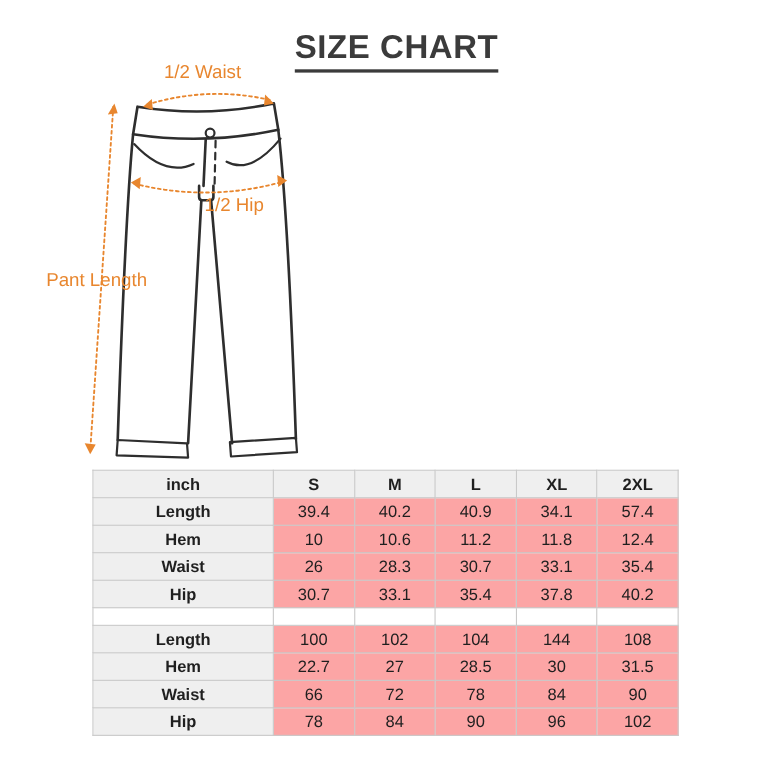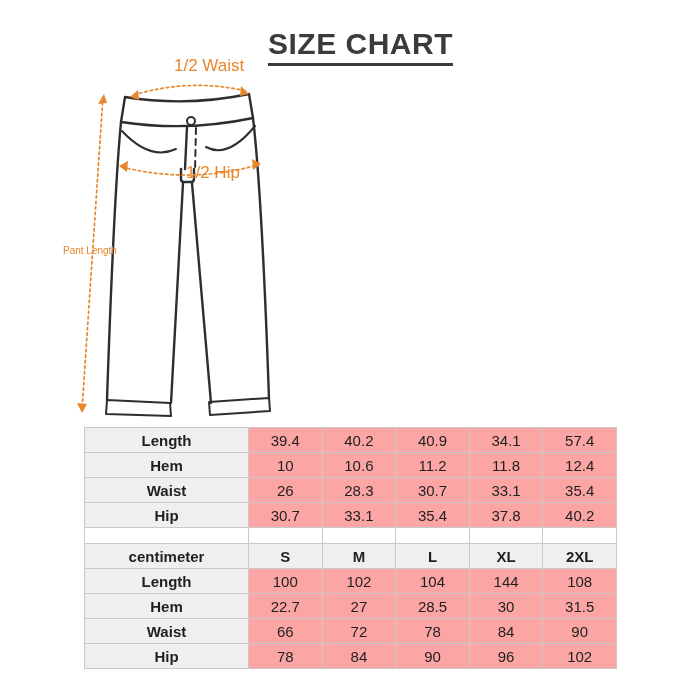--- a/index.html
+++ b/index.html
@@ -16,23 +16,23 @@
     font-size:30px;font-weight:bold;color:#3b3b3b;
     letter-spacing:0.5px;border-bottom:3px solid #3b3b3b;
     padding-bottom:2px;white-space:nowrap;
   }
 
   
   .pants-svg{position:absolute;left:50px;top:55px;}
   .diagram-label{
     position:absolute;color:#e8862e;white-space:nowrap;
   }
-  .label-waist{left:149px;top:56px;font-size:17px;margin-left:25px;}
-  .label-hip{left:186px;top:163px;font-size:17px;}
-  .label-length{left:63px;top:245px;font-size:10px;}
+  .label-waist{left:149px;top:56px;font-size:17px;}
+  .label-hip{left:186px;top:177px;font-size:17px;}
+  .label-length{left:42px;top:245px;font-size:17px;}
 
   
   .note{
     position:absolute;left:354px;top:146px;width:328px;
     font-size:16.5px;line-height:29px;color:#3d3d3d;text-align:left;
   }
   .note-label{color:#e8862e;font-size:21px;font-weight:bold;}
 
   
   .size-table{
@@ -97,20 +97,28 @@
         <col class="label-col">
         <col>
         <col>
         <col>
         <col>
         <col>
       </colgroup>
     <tbody>
 
       <tr>
+        <th>inch</th>
+        <th>S</th>
+        <th>M</th>
+        <th>L</th>
+        <th>XL</th>
+        <th>2XL</th>
+      </tr>
+      <tr>
         <th>Length</th>
         <td>39.4</td>
         <td>40.2</td>
         <td>40.9</td>
         <td>34.1</td>
         <td>57.4</td>
       </tr>
       <tr>
         <th>Hem</th>
         <td>10</td>
@@ -139,28 +147,20 @@
       <tr class="spacer-row">
         <td></td>
         <td></td>
         <td></td>
         <td></td>
         <td></td>
         <td></td>
       </tr>
 
       <tr>
-        <th>centimeter</th>
-        <th>S</th>
-        <th>M</th>
-        <th>L</th>
-        <th>XL</th>
-        <th>2XL</th>
-      </tr>
-      <tr>
         <th>Length</th>
         <td>100</td>
         <td>102</td>
         <td>104</td>
         <td>144</td>
         <td>108</td>
       </tr>
       <tr>
         <th>Hem</th>
         <td>22.7</td>

